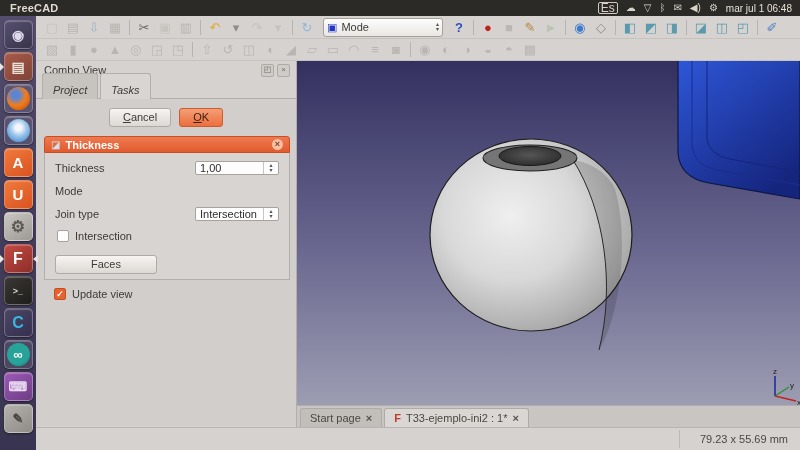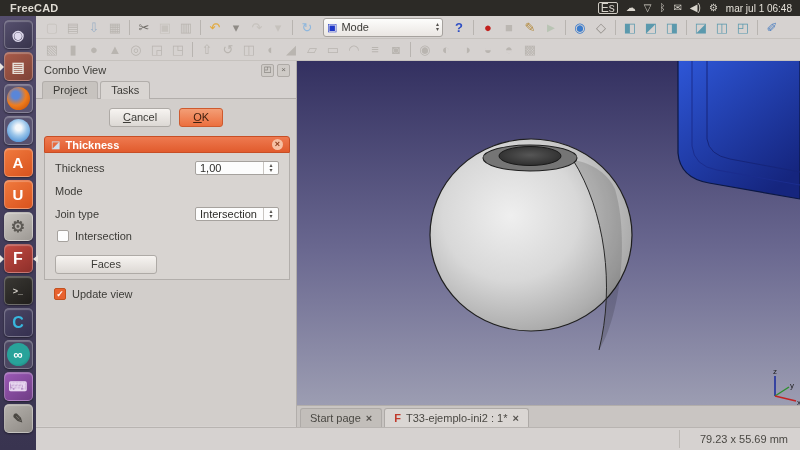--- a/index.html
+++ b/index.html
@@ -52,22 +52,22 @@
             font-size:6px;line-height:5px;color:#55524e;}
 
   
   #comboview{position:absolute;left:36px;top:61px;width:261px;height:366px;background:#d6d2d0;
              border-right:1px solid #b2aeab;box-sizing:border-box;font-size:11px;color:#3c3b37;}
   .cv-titlebar{height:16px;display:flex;align-items:center;padding:1px 6px 0 8px;}
   .cv-title{flex:1;}
   .cv-btn{width:11px;height:11px;border:1px solid #aeaaa6;background:#cfcbc7;border-radius:2px;
           font-size:8px;line-height:10px;text-align:center;color:#6e6b66;margin-left:3px;}
   .cv-tabs{display:flex;gap:2px;padding-left:6px;margin-top:3px;height:18px;align-items:flex-end;}
-  .cv-tab{padding:2px 10px 3px;border:1px solid #b2aeab;border-bottom:none;
-          border-radius:3px 3px 0 0;background:#c7c3bf;}
+  .cv-tab{padding:10px 10px 3px;border:1px solid #b2aeab;border-bottom:none;
+          border-radius:3px 3px 0 0;background:#c7c3bf;font-style:italic;}
   .cv-tab.active{background:#d9d5d2;position:relative;z-index:2;}
   .task-area{border-top:1px solid #b2aeab;margin-top:-1px;background:#d2cecb;
              height:328px;box-sizing:border-box;padding-top:9px;}
   .dlg-buttons{display:flex;justify-content:center;gap:8px;}
   .btn{border:1px solid #aeaaa6;border-radius:3px;background:linear-gradient(#f7f4f1,#dcd8d4);
        padding:2px 13px 3px;font-size:11px;color:#3c3b37;display:inline-block;}
   .btn.ok{background:linear-gradient(#f39e76,#ec6f3e);border-color:#ce5a2e;color:#40200f;}
   .accel::first-letter{text-decoration:underline;}
 
   .taskbox{margin:9px 6px 0 8px;}

